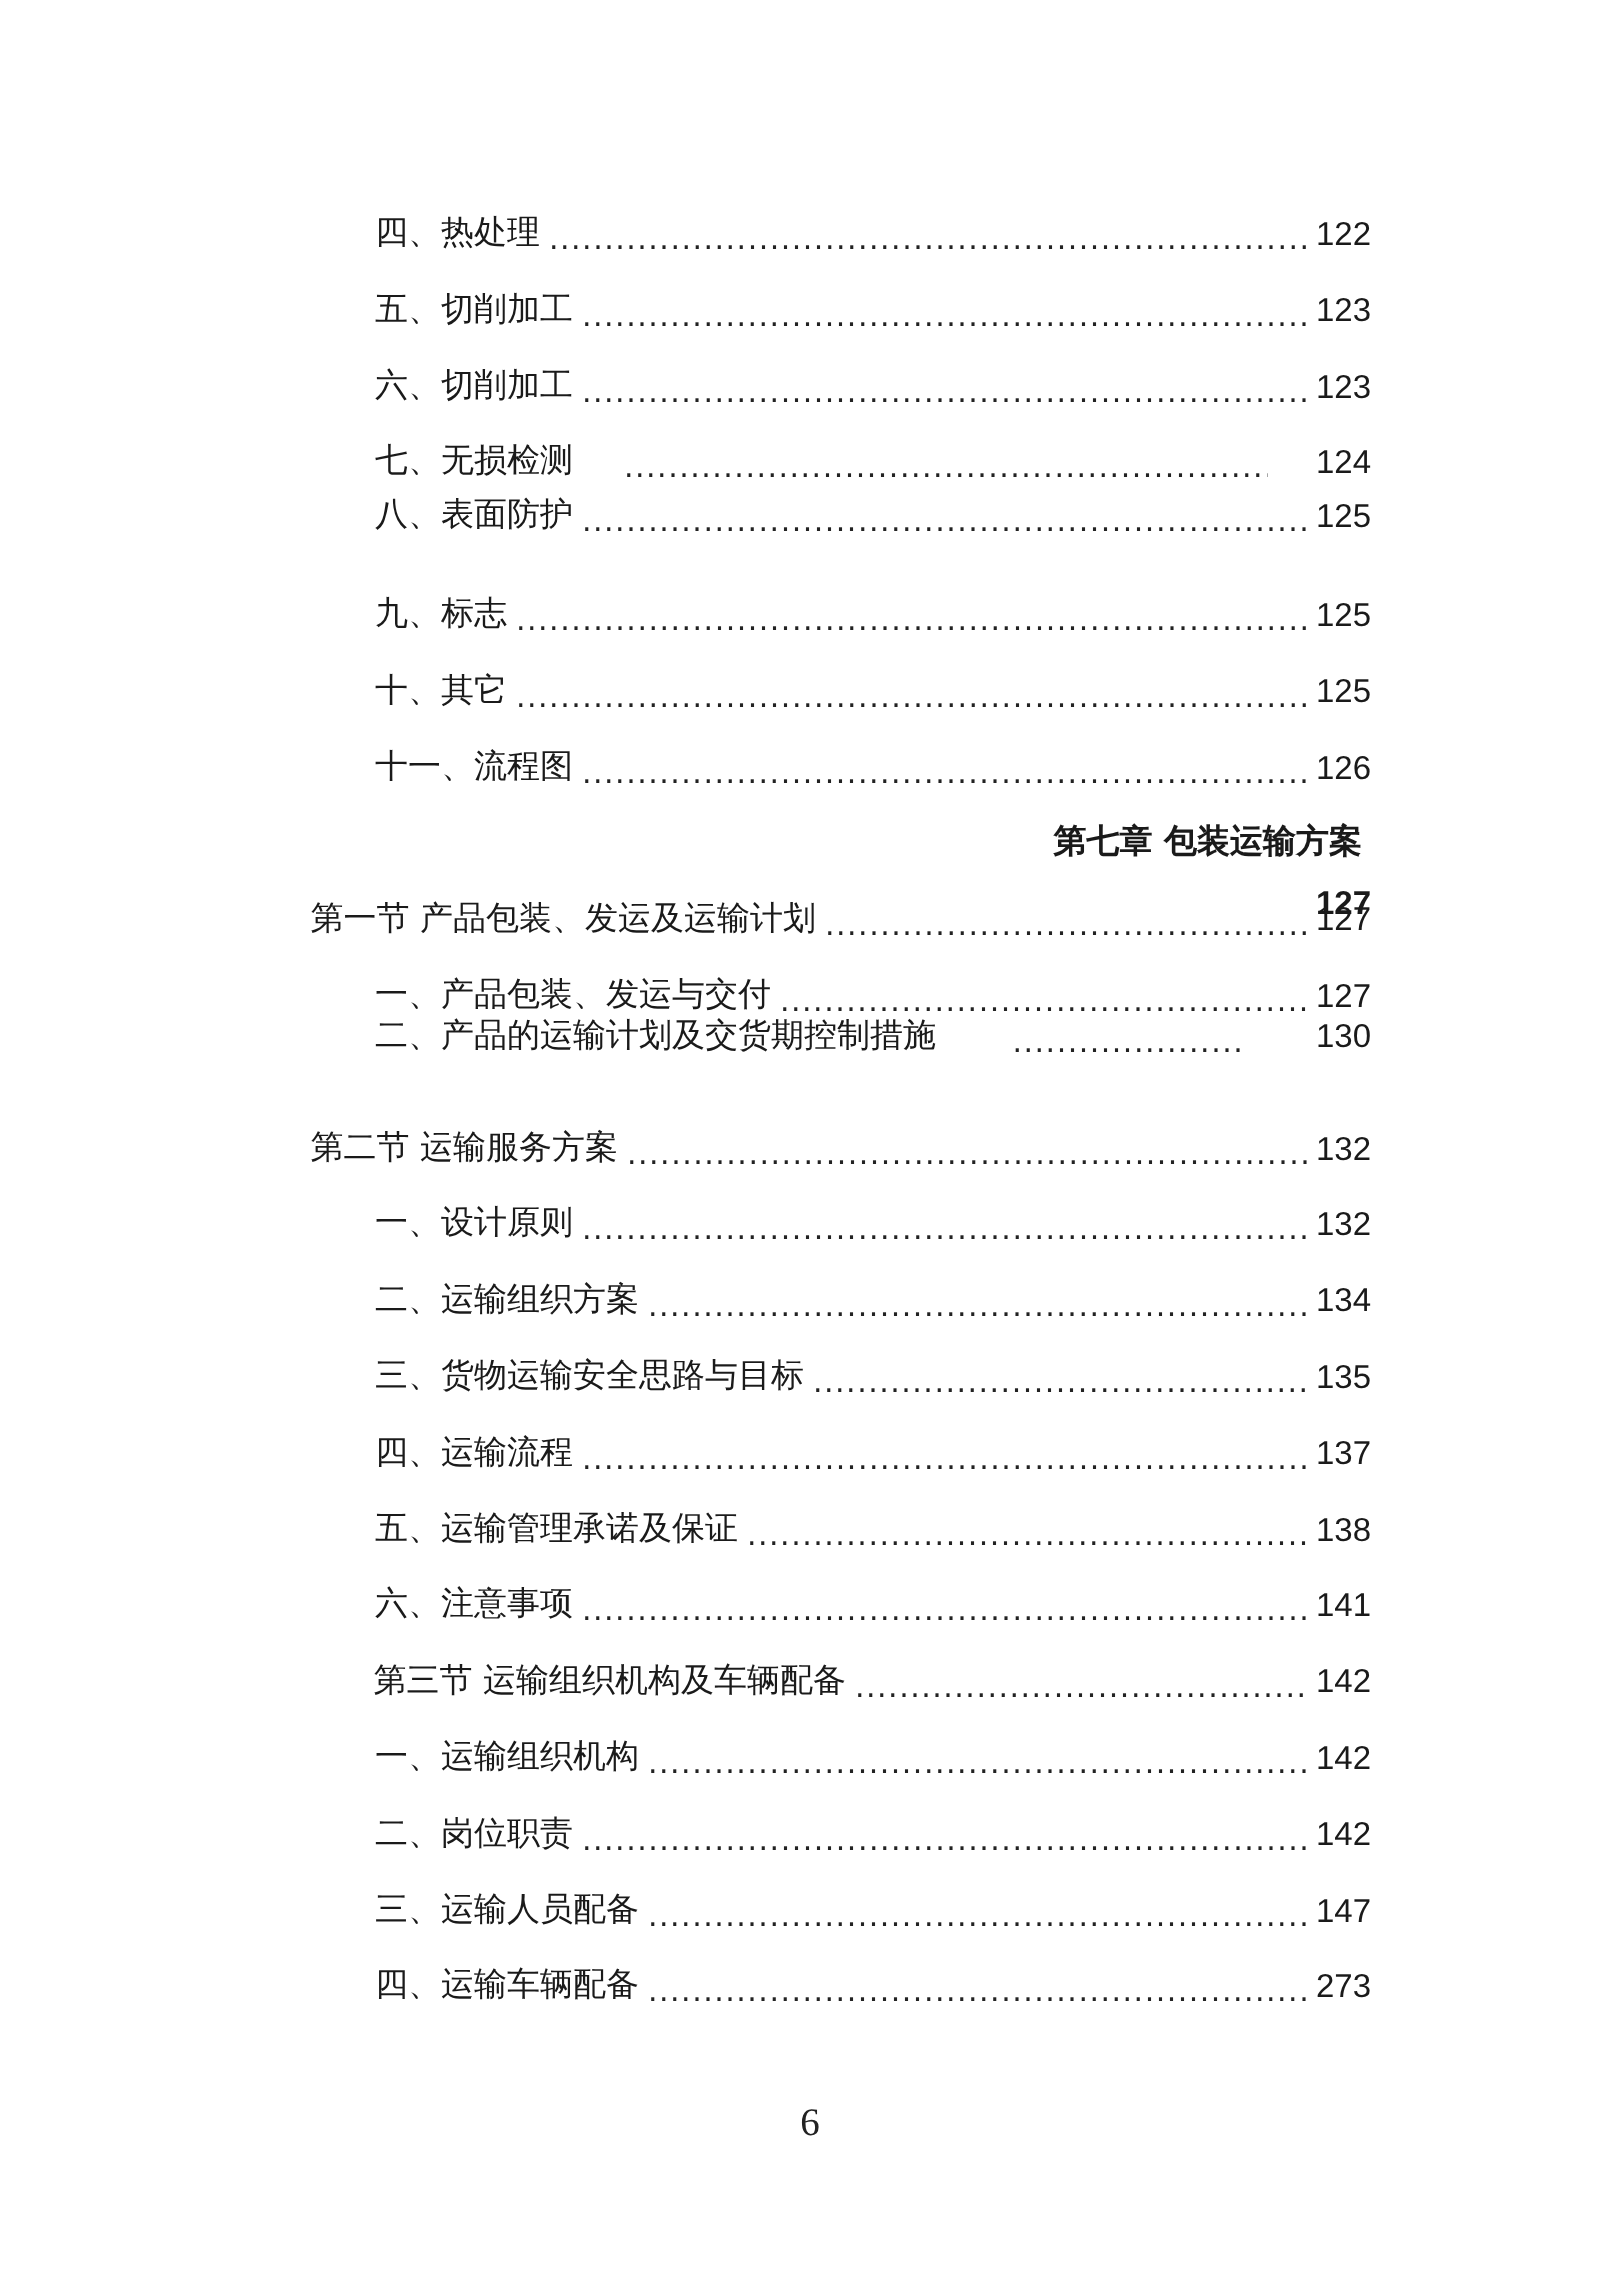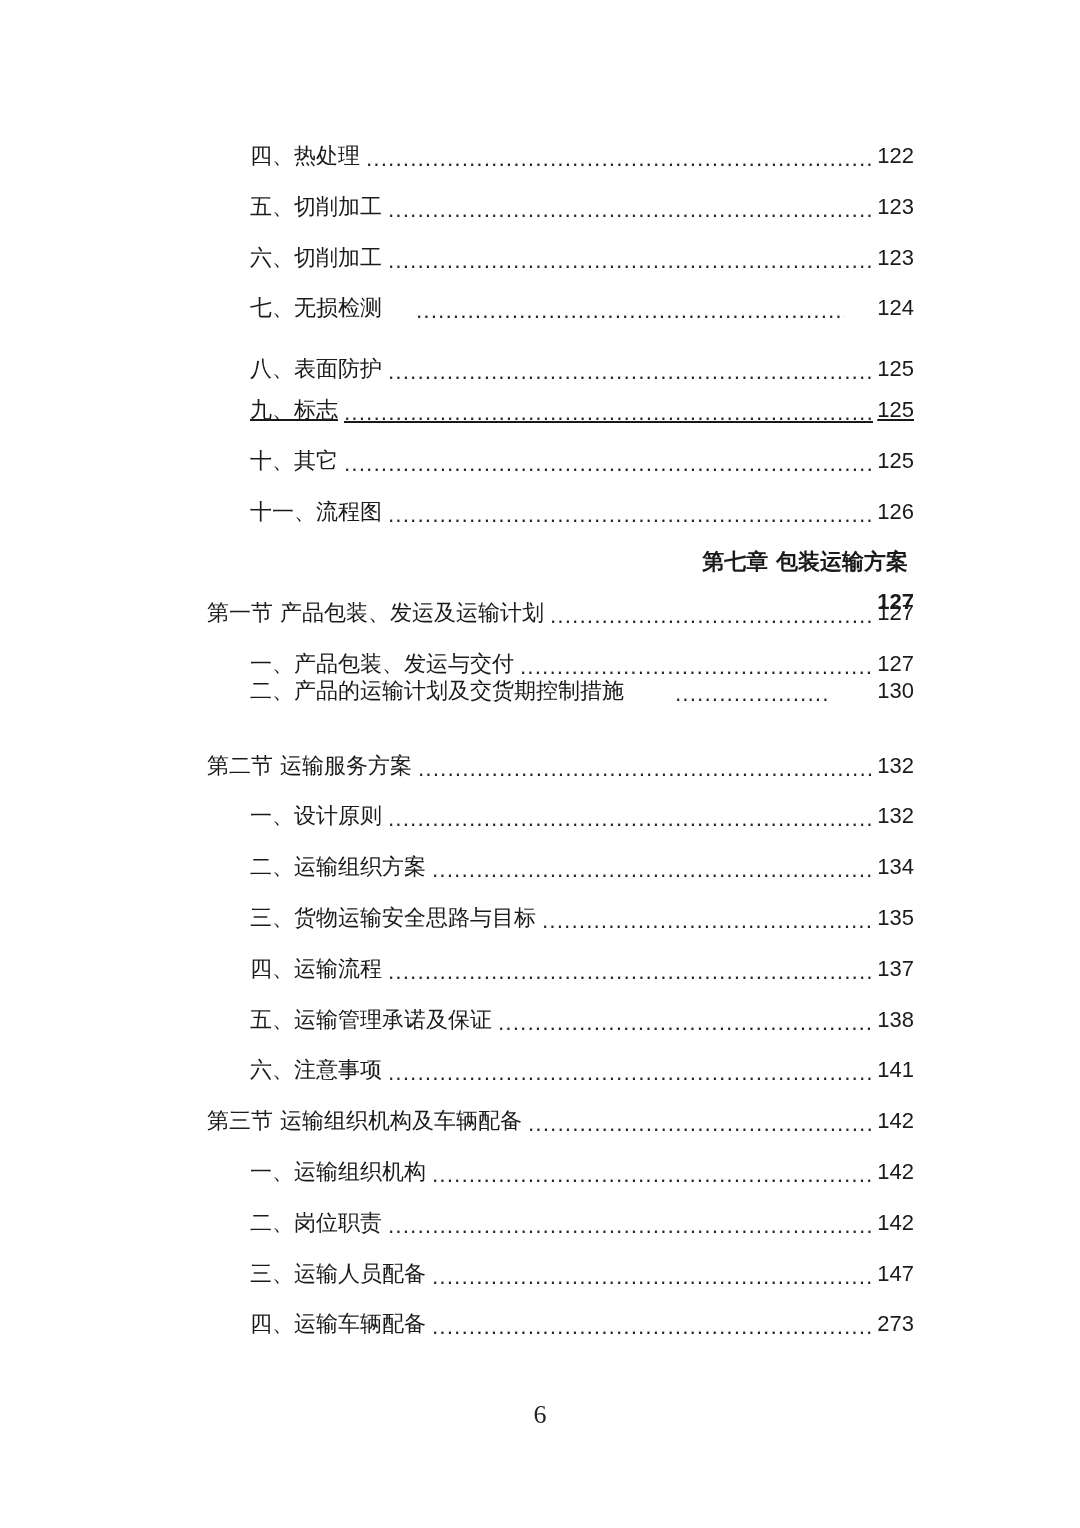--- a/index.html
+++ b/index.html
@@ -34,26 +34,26 @@
     <div class="row lvl3" style="top: 101.6px;">
       <span class="label">六、切削加工</span>
       <span class="dots"></span>
       <span class="page">123</span>
     </div>
     <div class="row lvl3" style="top: 152.4px; gap: 28px;">
       <span class="label">七、无损检测</span>
       <span class="dots"></span>
       <span class="page">124</span>
     </div>
-    <div class="row lvl3" style="top: 213px;">
+    <div class="row lvl3" style="top: 188px;">
       <span class="label">八、表面防护</span>
       <span class="dots"></span>
       <span class="page">125</span>
     </div>
-    <div class="row lvl3" style="top: 254px; text-decoration: underline;">
+    <div class="row lvl3" style="top: 254px;">
       <span class="label">九、标志</span>
       <span class="dots"></span>
       <span class="page">125</span>
     </div>
     <div class="row lvl3" style="top: 304.8px;">
       <span class="label">十、其它</span>
       <span class="dots"></span>
       <span class="page">125</span>
     </div>
     <div class="row lvl3" style="top: 355.6px;">
@@ -109,21 +109,21 @@
     <div class="row lvl3" style="top: 863.6px;">
       <span class="label">五、运输管理承诺及保证</span>
       <span class="dots"></span>
       <span class="page">138</span>
     </div>
     <div class="row lvl3" style="top: 914.4px;">
       <span class="label">六、注意事项</span>
       <span class="dots"></span>
       <span class="page">141</span>
     </div>
-    <div class="row lvl2" style="top: 965.2px;">
+    <div class="row lvl2" style="top: 965.2px; margin-left: 42px;">
       <span class="label">第三节  运输组织机构及车辆配备</span>
       <span class="dots"></span>
       <span class="page">142</span>
     </div>
     <div class="row lvl3" style="top: 1016px;">
       <span class="label">一、运输组织机构</span>
       <span class="dots"></span>
       <span class="page">142</span>
     </div>
     <div class="row lvl3" style="top: 1066.8px;">

